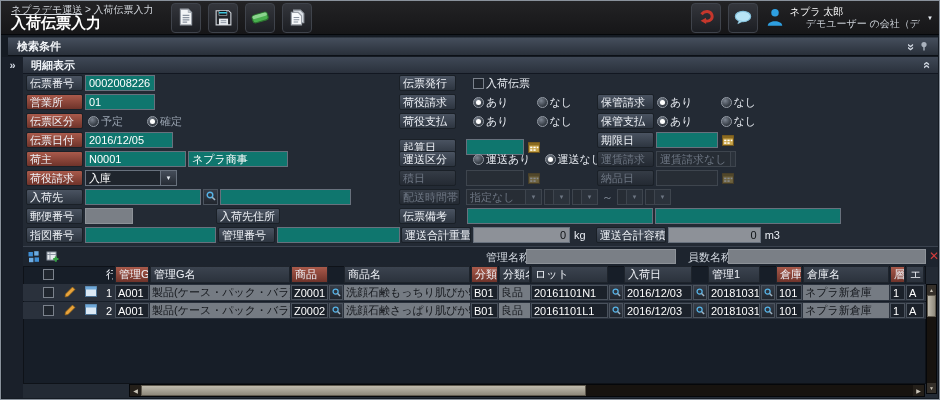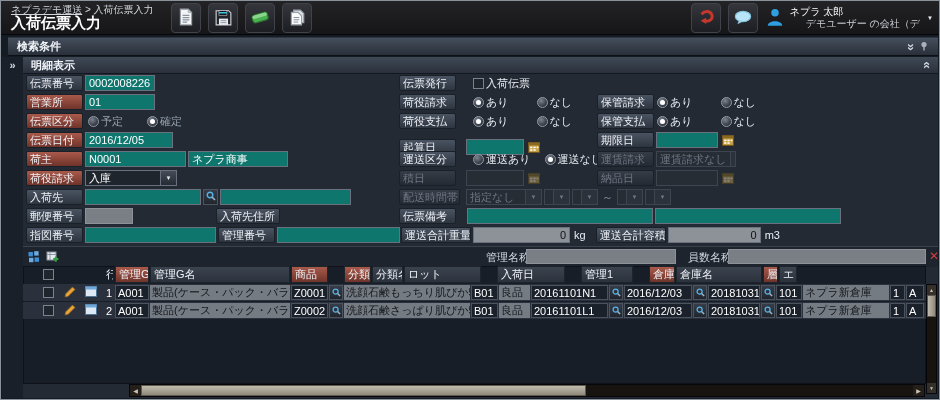--- a/index.html
+++ b/index.html
@@ -458,20 +458,21 @@
       <span class="gh blank w22 gc cicon" style="height:17px;">
           <span class="chk"></span>
         </span>
       <span class="gh blank w20"></span>
       <span class="gh blank w20"></span>
       <span class="gh blank w12">行</span>
       <span class="gh req w34">管理G</span>
       <span class="gh w140">管理G名</span>
       <span class="gh req w37">商品</span>
       <span class="gh blank w14"></span>
+      <span class="gh w126">商品名</span>
       <span class="gh req w27">分類</span>
       <span class="gh w31">分類名</span>
       <span class="gh w77">ロット</span>
       <span class="gh blank w14"></span>
       <span class="gh w68">入荷日</span>
       <span class="gh blank w14"></span>
       <span class="gh w52">管理1</span>
       <span class="gh blank w14"></span>
       <span class="gh req w26">倉庫</span>
       <span class="gh w86">倉庫名</span>

